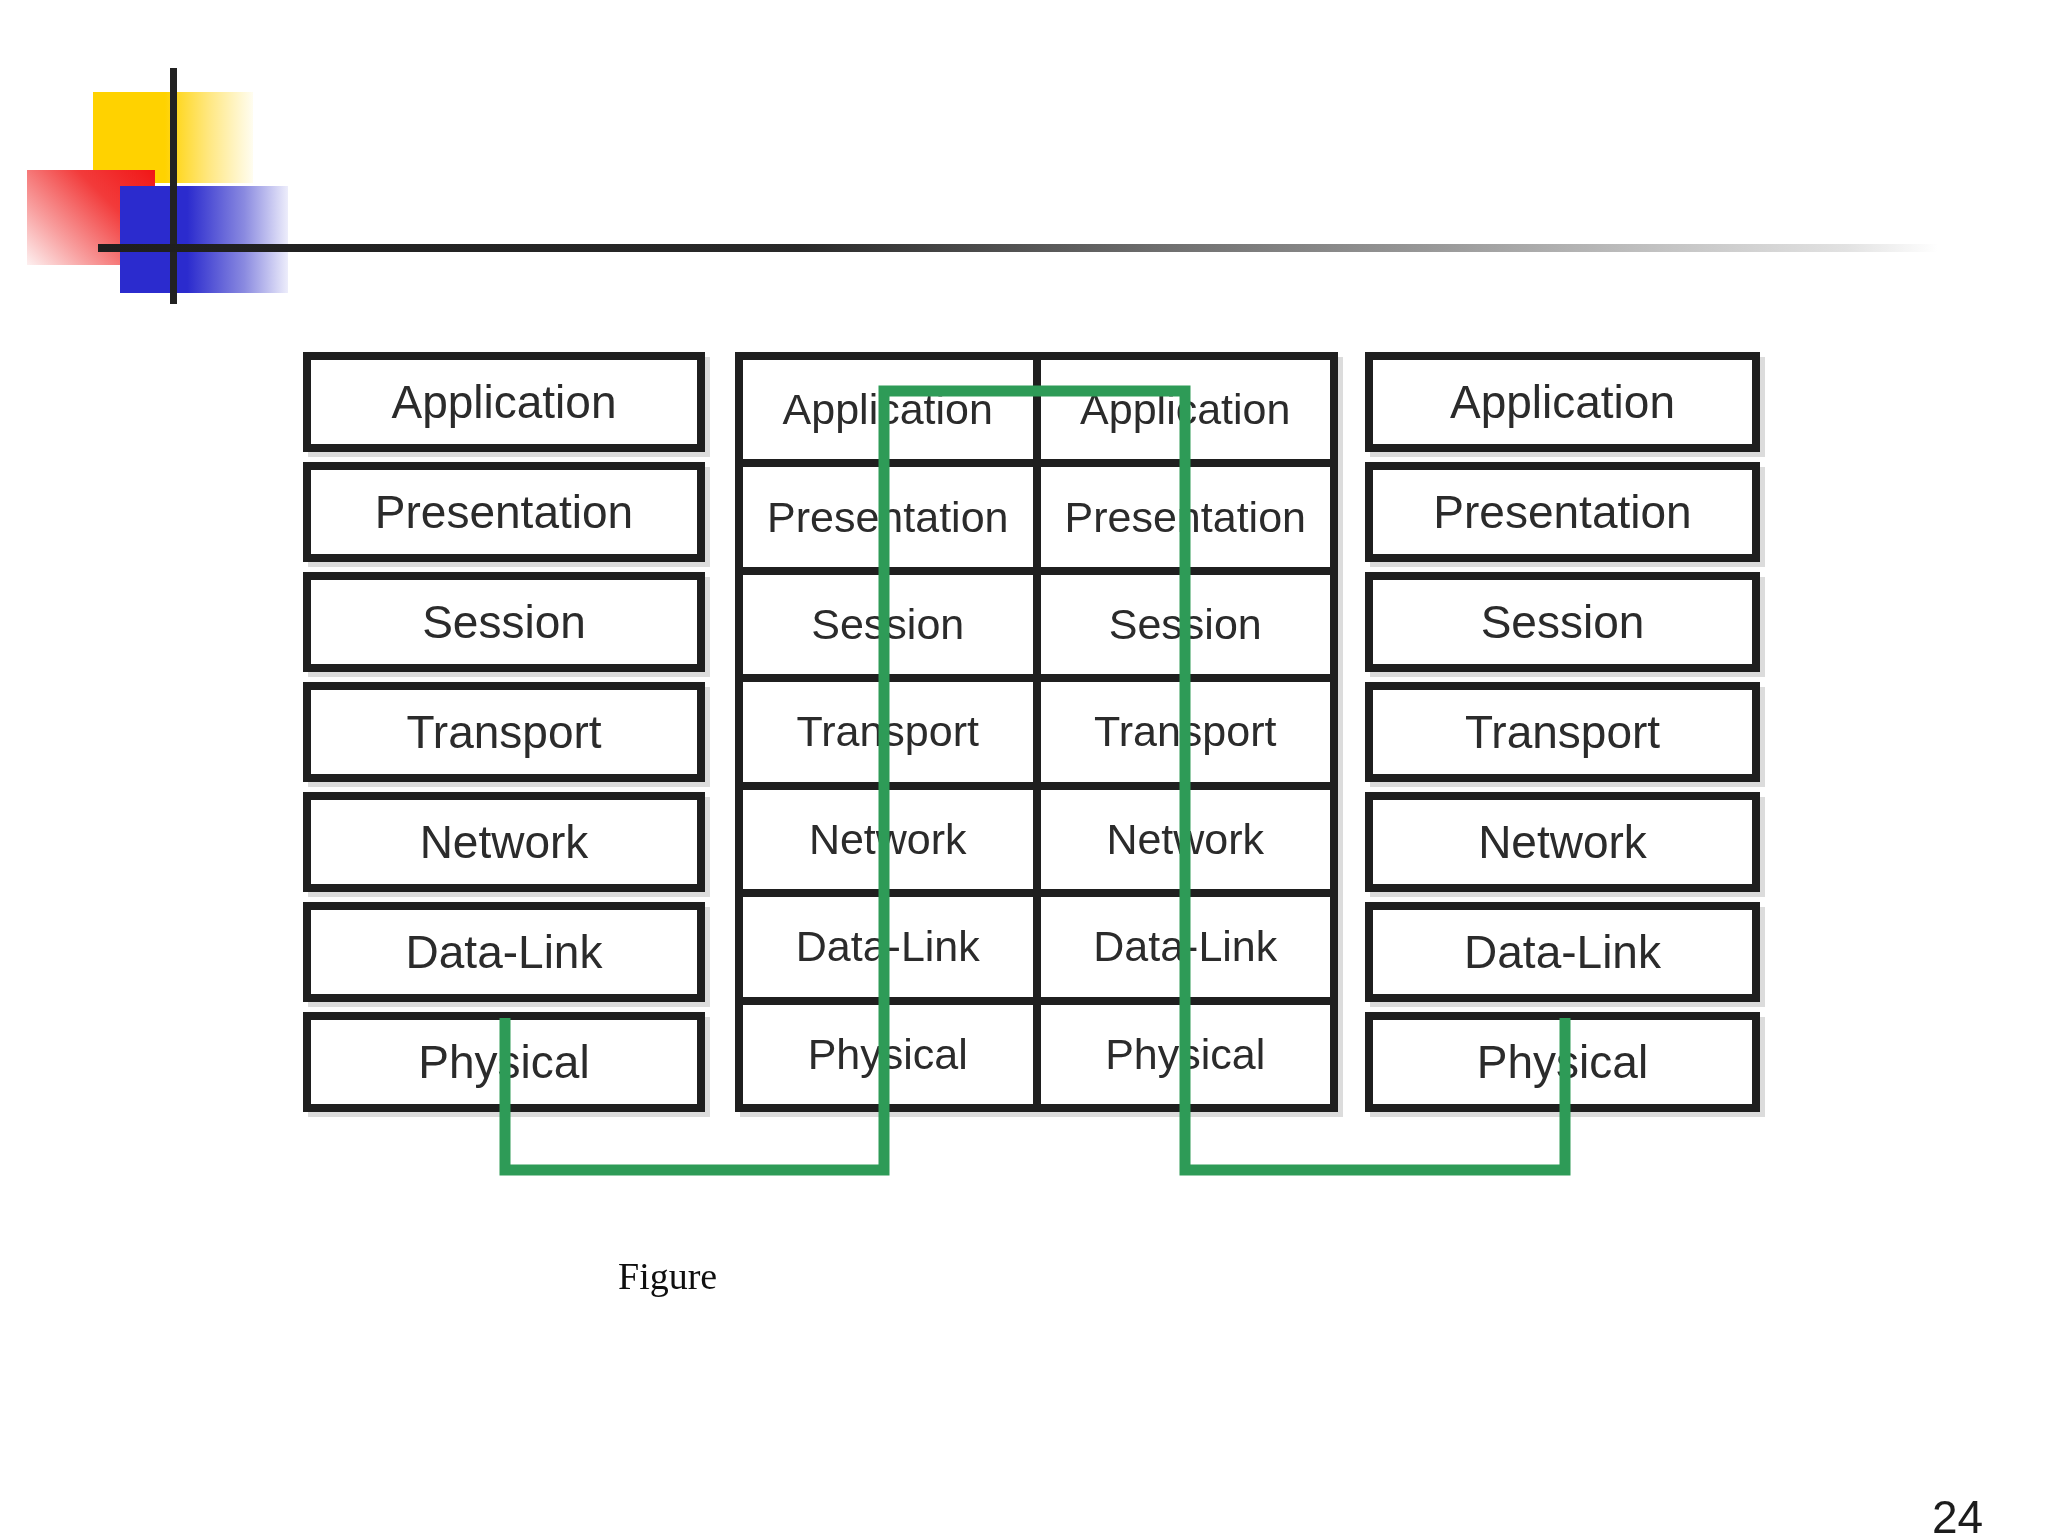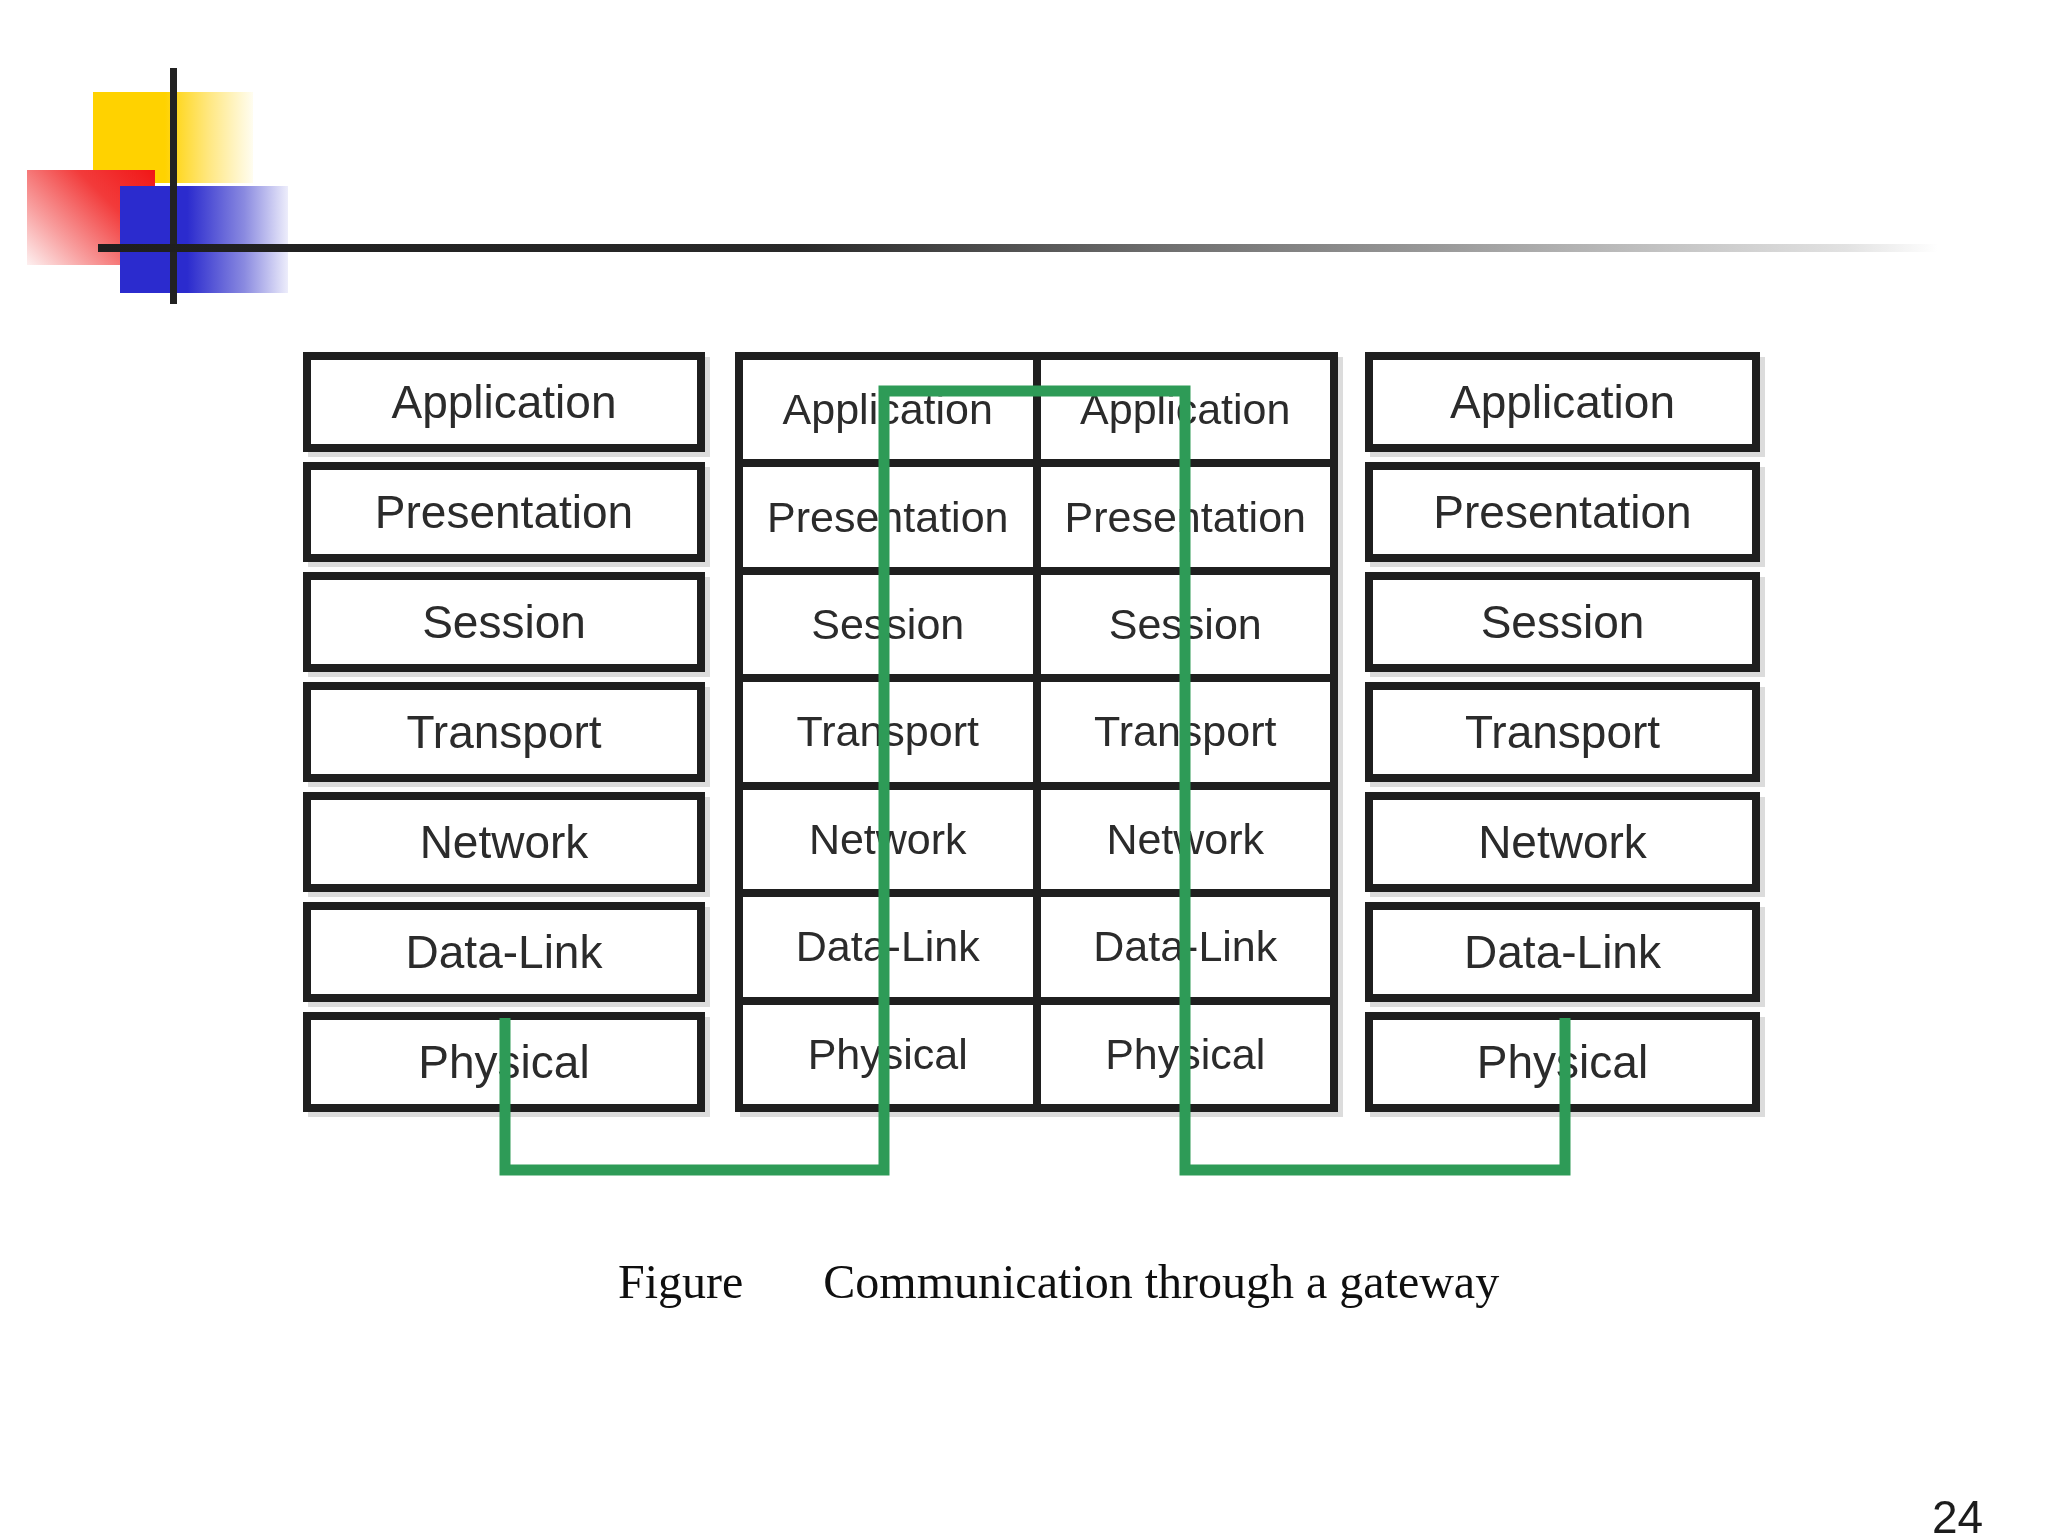--- a/index.html
+++ b/index.html
@@ -36,22 +36,22 @@
     display:grid; grid-template-columns:1fr 1fr; grid-auto-rows:1fr; gap:8px;
     box-shadow:5px 5px 0 rgba(140,140,140,.30); }
   .gcell { background:#ffffff; display:flex; align-items:center; justify-content:center; }
   .gcell .ltext { font-size:43px; }
 
   
   .connector { position:absolute; left:0; top:0; z-index:20; pointer-events:none; }
   .connector polyline { fill:none; stroke:var(--connector-green,#2e9b57); stroke-width:11; }
 
   
-  .caption { position:absolute; left:618px; top:1254px; display:flex; gap:80px;
-    font-family:"Liberation Serif", serif; font-size:48px;
+  .caption { position:absolute; left:618px; top:1254px; display:flex; gap:108px;
+    font-family:"Liberation Serif", serif; font-size:38px;
     color:var(--caption-text,#0f0f0f); z-index:10; white-space:nowrap; }
   .pagenum { position:absolute; left:1932px; top:1450px; font-size:46px;
     color:#1c1c1c; z-index:10;margin-top:40px; }
 </style>
 </head>
 <body>
 
 <div class="slide">
 
   <div class="sq sq-yellow"></div>
@@ -152,18 +152,17 @@
         <span class="ltext">Physical</span>
       </div>
   </div>
 
   <svg class="connector" width="2048" height="1536" viewBox="0 0 2048 1536">
     <polyline points="505,1018 505,1170 884,1170 884,391 1185,391 1185,1170 1565,1170 1565,1018" stroke-linejoin="miter"></polyline>
   </svg>
 
   <div class="caption">
     <span>Figure</span>
-    <span>Communication through a gateway</span>
   </div>
 
   <div class="pagenum">24</div>
 
 </div>
 
 </body></html>

